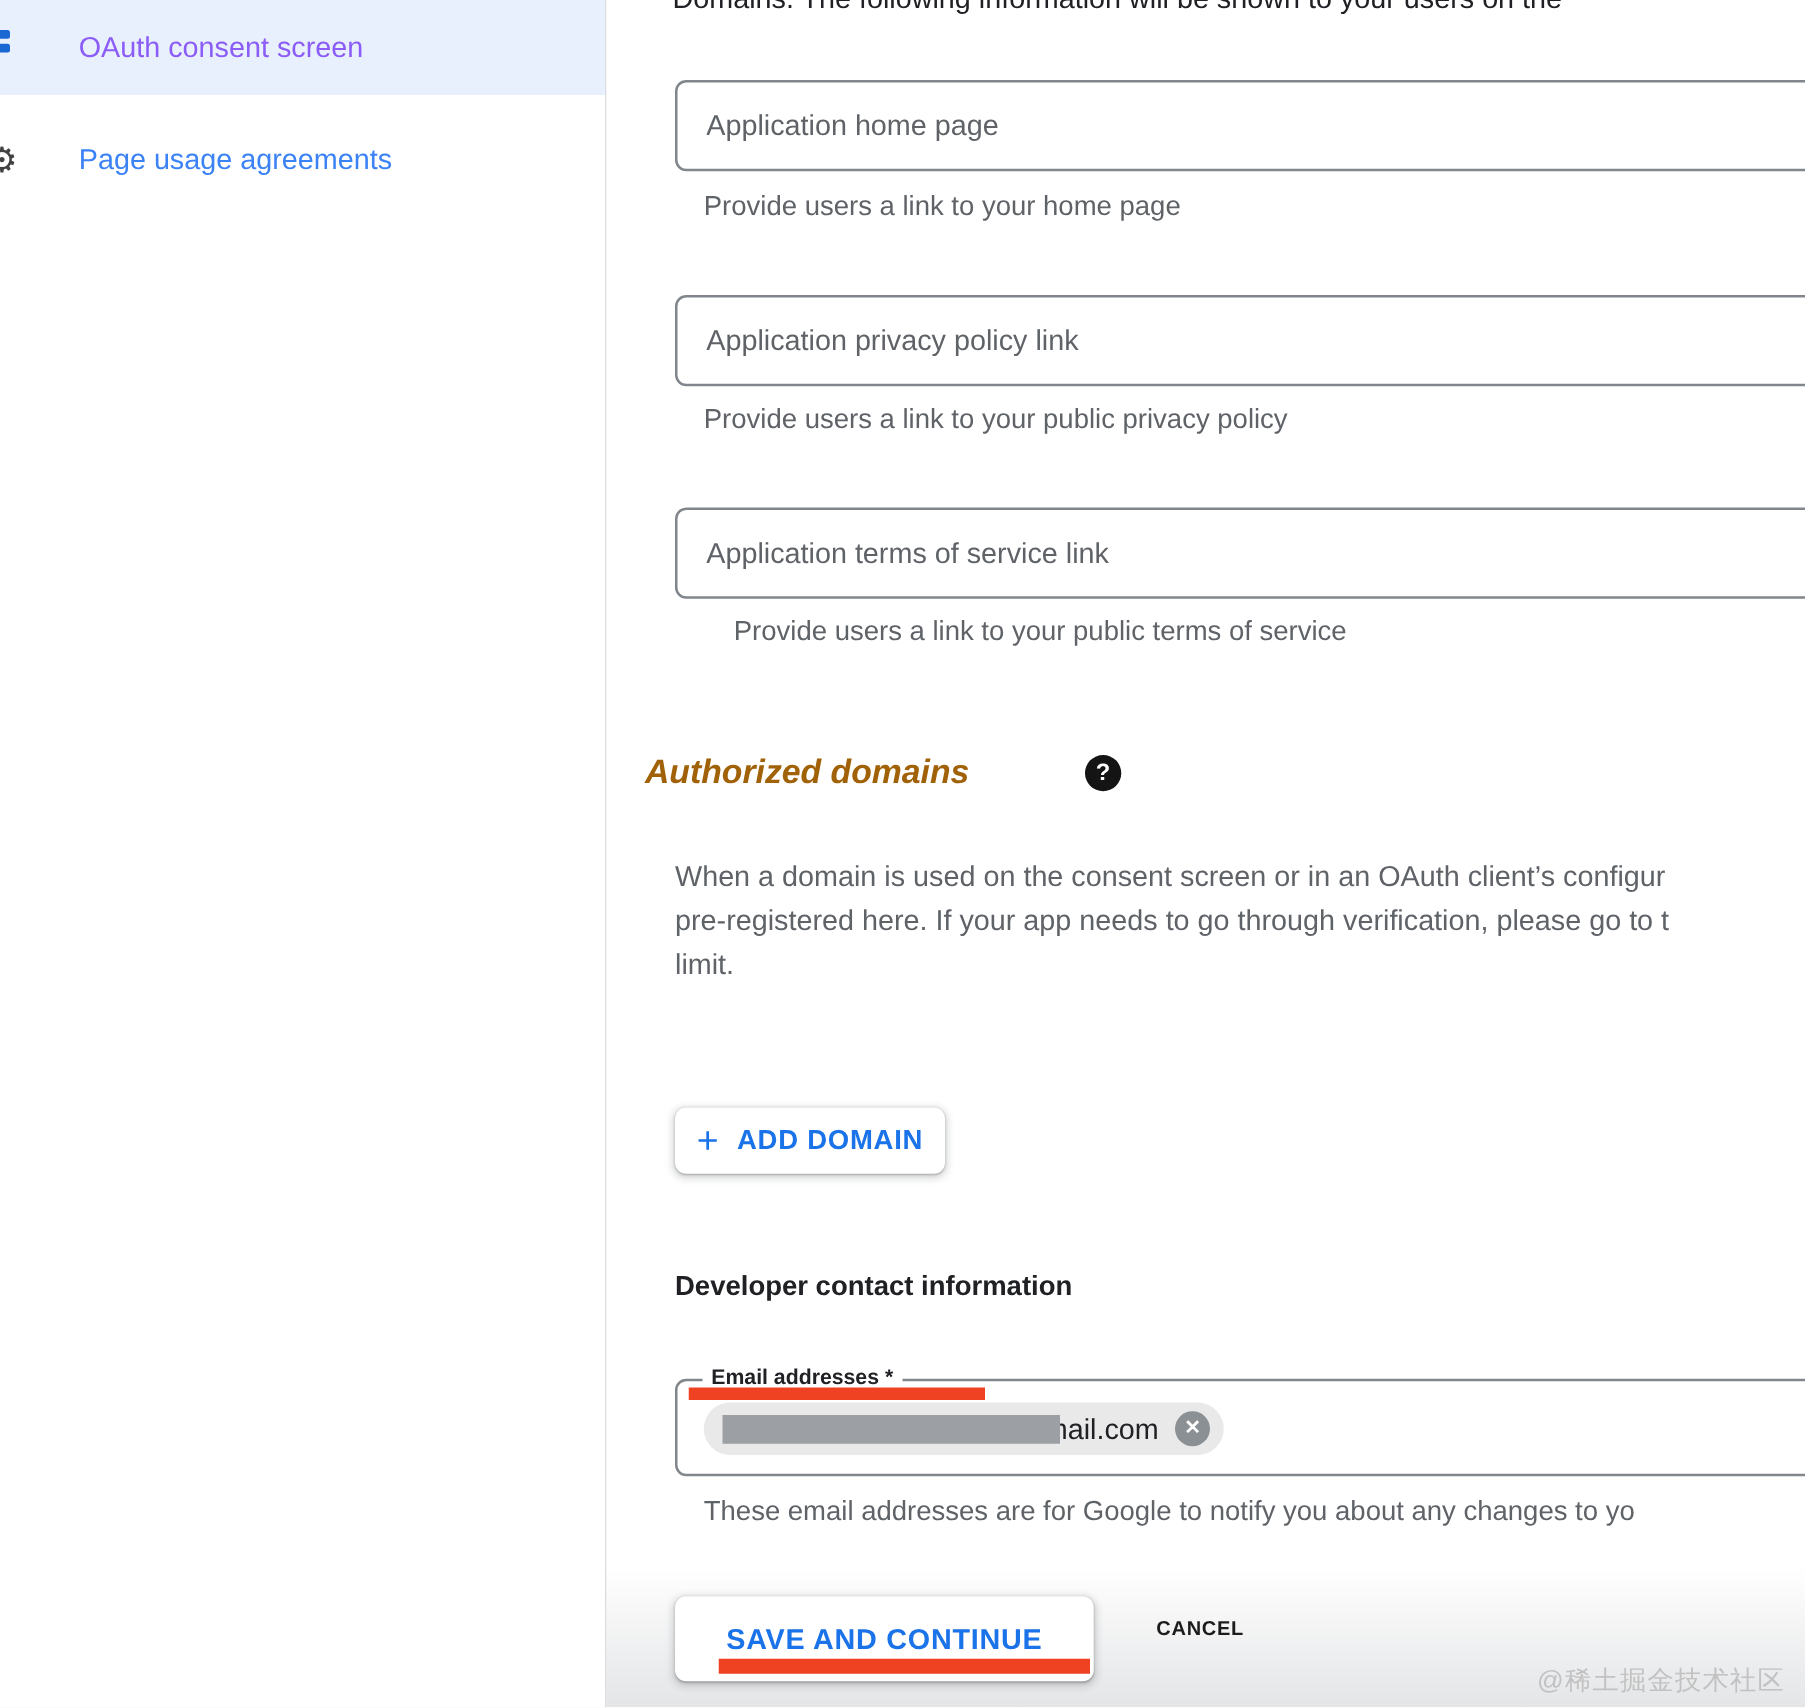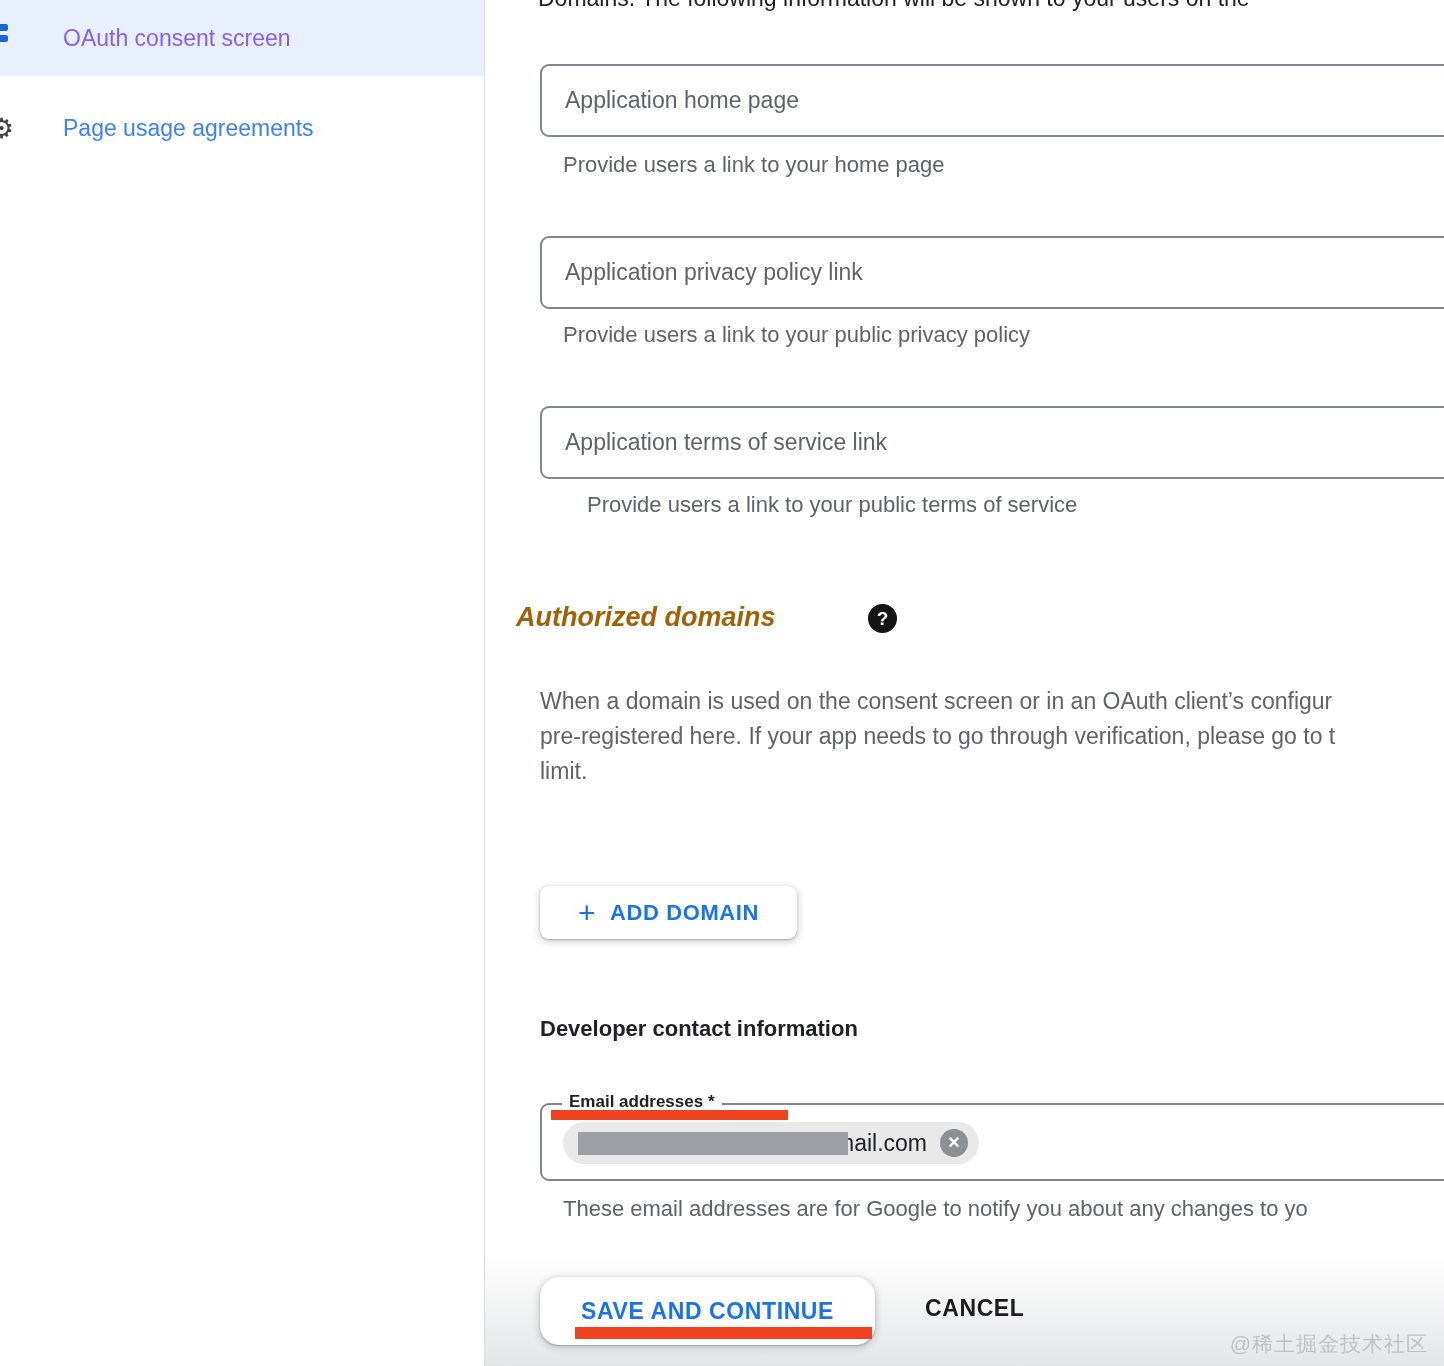--- a/index.html
+++ b/index.html
@@ -37,44 +37,44 @@
 
   .para { left:540px; top:684px; font-size:23px; line-height:35px; color:#5f6368; }
   .para div { white-space:nowrap; }
   .link { color:#1a73e8; text-decoration:underline; cursor:pointer; }
   .ext-icon { display:inline-block; width:22px; height:22px; vertical-align:-3px; margin:0 4px 0 5px; }
   .ext-icon svg { width:100%; height:100%; fill:#1a73e8; }
 
   .btn-raised { background:#fff; border:none; border-radius:9px; cursor:pointer;
                 box-shadow:0 1px 2px rgba(60,64,67,.35), 0 2px 6px 2px rgba(60,64,67,.18);
                 font-family:"Liberation Sans", sans-serif; }
-  .add-domain { left:540px; top:886px; width:257px; height:53px; color:#1a73e8;
+  .add-domain { left:540px; top:886px; width:216px; height:53px; color:#1a73e8;
                 font-size:22px; font-weight:600; letter-spacing:.6px; }
   .add-domain .plus { font-size:30px; font-weight:400; vertical-align:-3px; margin-right:14px; }
 
   .dev-title { left:540px; top:1016px; font-size:22px; font-weight:600; color:#202124; white-space:nowrap; }
 
   .email-field { left:540px; top:1103px; width:975px; height:78px; border:2px solid #80868b;
                  border-radius:9px; background:#fff; }
   .email-label { position:absolute; left:20px; top:-13px; background:#fff; padding:0 7px;
                  font-size:17px; font-weight:700; color:#202124; white-space:nowrap; }
   .red-bar-label { position:absolute; left:9px; top:5px; width:237px; height:10px; background:#ee4223; }
   .chip { position:absolute; left:21px; top:17px; height:42px; border-radius:21px; background:#e9e9e9;
           display:flex; align-items:center; padding:0 11px 0 15px; }
   .redaction { width:270px; height:23px; background:#9ca0a4; margin-right:-13px; position:relative; z-index:1; }
   .chip-text { font-size:23px; color:#202124; white-space:nowrap; }
   .chip-close { width:28px; height:28px; border-radius:50%; background:#8b9094; color:#fff;
                 font-size:16px; font-weight:700; text-align:center; line-height:28px;
                 margin-left:13px; cursor:pointer; }
 
   .save-btn { left:540px; top:1277px; width:335px; height:68px; position:absolute;
-              color:#1a73e8; font-size:23px; font-weight:700; letter-spacing:.6px; z-index:3;border-radius:19px; }
+              color:#1a73e8; font-size:23px; font-weight:700; letter-spacing:.6px; z-index:3; }
   .red-bar-save { position:absolute; left:35px; right:3px; bottom:6px; height:12px; background:#ee4223; }
   .cancel-btn { left:925px; top:1295px; position:absolute; background:none; border:none; cursor:pointer;
-                color:#1c1c1c; font-size:23px; font-weight:700; letter-spacing:.6px; z-index:3;
+                color:#1c1c1c; font-size:16px; font-weight:700; letter-spacing:.6px; z-index:3;
                 font-family:"Liberation Sans", sans-serif; }
 
   .bottom-fade { position:absolute; left:0; right:0; bottom:0; height:112px; z-index:0;
                  background:linear-gradient(rgba(232,233,234,0), #e4e5e7); }
   .watermark { position:absolute; right:16px; bottom:8px; font-size:21px; color:#c2c2c2;
                letter-spacing:1px; z-index:4; white-space:nowrap; }
 </style>
 </head>
 <body>
 

